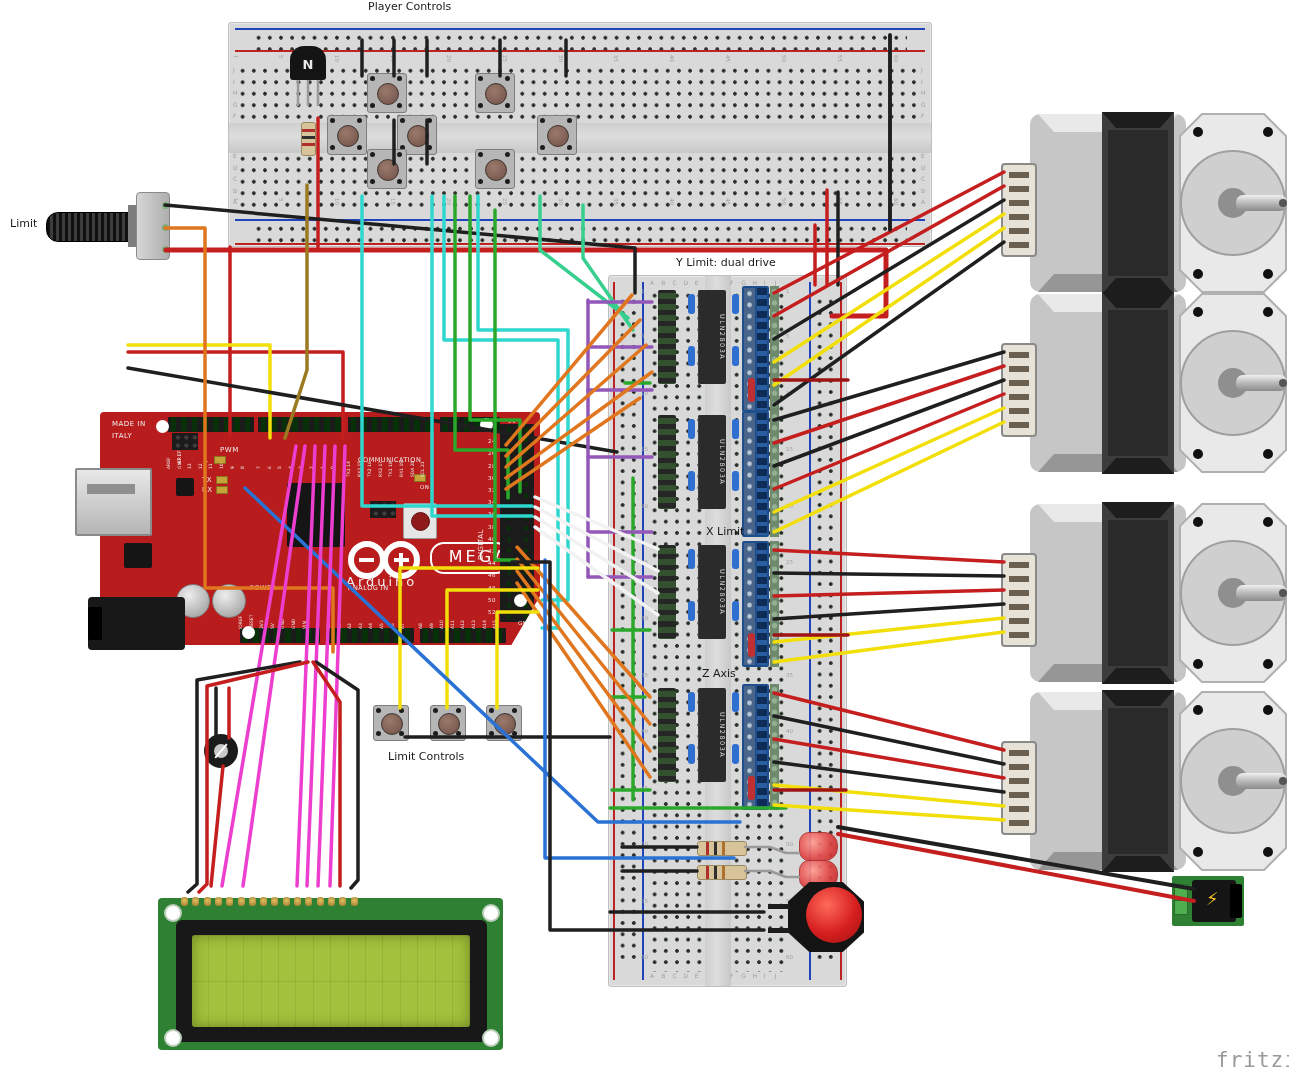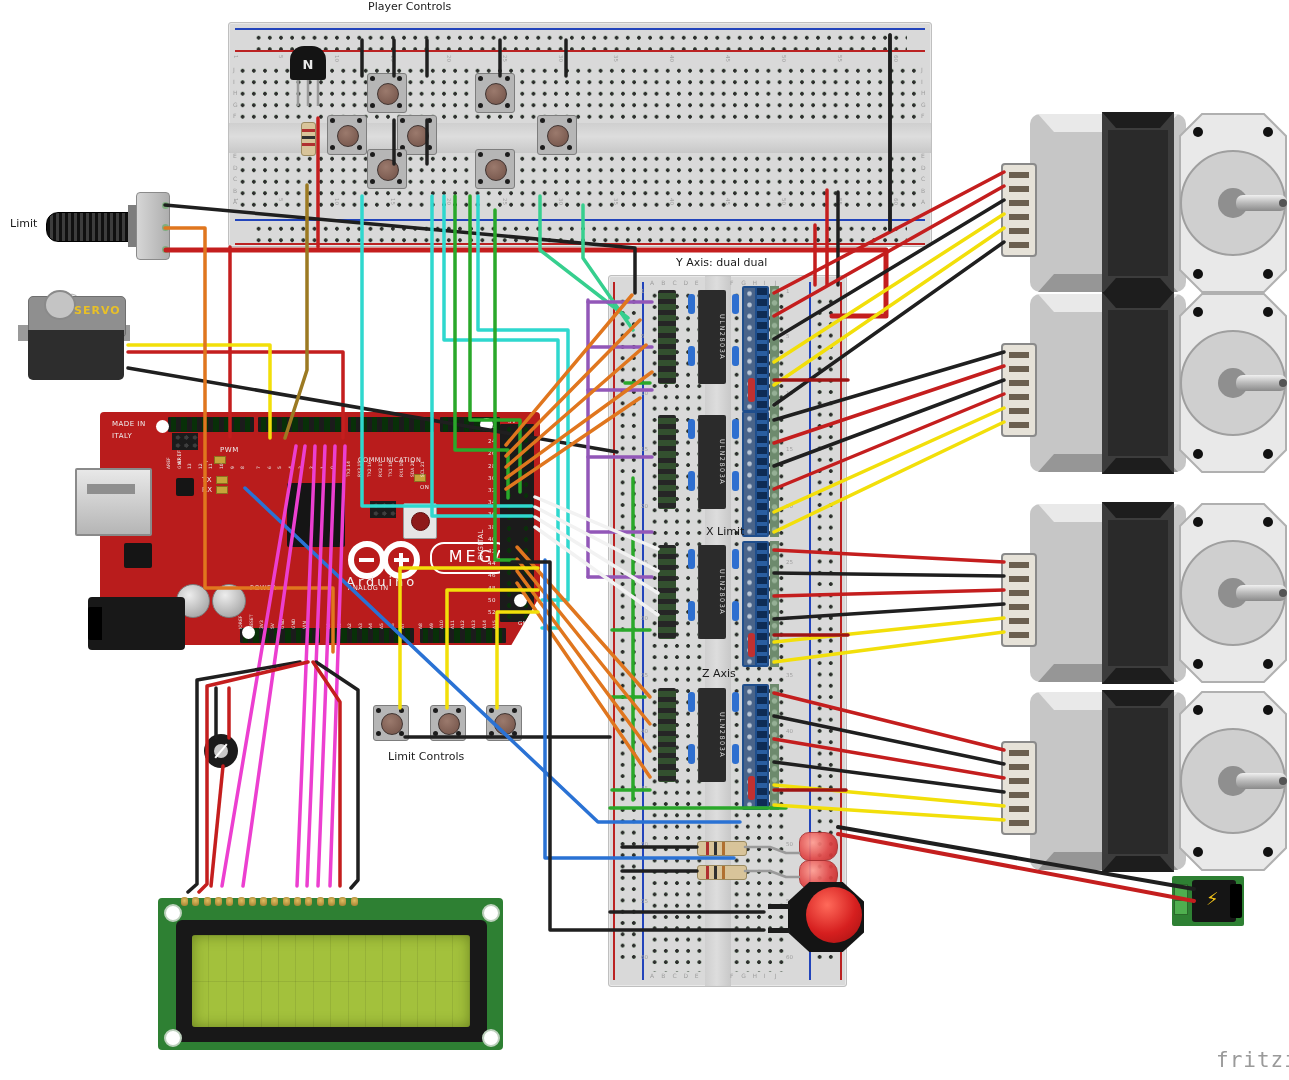--- a/index.html
+++ b/index.html
@@ -234,29 +234,20 @@
     <div class="abs" style="left:18px;top:22px;width:311px;height:122px;background:#181818;border-radius:6px;"></div>
     <div class="abs" style="left:34px;top:37px;width:278px;height:92px;background:#a3c13c;border-radius:3px;
         box-shadow:inset 0 0 14px rgba(60,80,10,.55);
         background-image:repeating-linear-gradient(90deg,transparent 0 16.4px,rgba(0,0,0,.08) 16.4px 17.4px),repeating-linear-gradient(0deg,transparent 0 45px,rgba(0,0,0,.08) 45px 46px);"></div>
     <div class="hole" style="left:6px;top:6px;width:14px;height:14px;border:2px solid #bcd0bc;"></div>
     <div class="hole" style="left:324px;top:6px;width:14px;height:14px;border:2px solid #bcd0bc;"></div>
     <div class="hole" style="left:6px;top:131px;width:14px;height:14px;border:2px solid #bcd0bc;"></div>
     <div class="hole" style="left:324px;top:131px;width:14px;height:14px;border:2px solid #bcd0bc;"></div>
   </div>
 
-  <div class="abs" style="left:18px;top:282px;width:112px;height:98px;z-index:3;">
-    <div class="abs" style="left:4px;top:12px;width:56px;height:15px;background:#f2f2f2;border:1px solid #b5b5b5;border-radius:8px;transform:rotate(-38deg);transform-origin:85% 50%;"></div>
-    <div class="abs" style="left:0px;top:43px;width:16px;height:16px;background:#9a9a9a;"></div>
-    <div class="abs" style="left:96px;top:43px;width:16px;height:16px;background:#9a9a9a;"></div>
-    <div class="abs" style="left:10px;top:14px;width:96px;height:40px;background:#8f8f8f;border-radius:5px;border:1px solid #6f6f6f;"></div>
-    <div class="abs" style="left:26px;top:8px;width:28px;height:26px;border-radius:50%;background:#c4c4c4;border:2px solid #8a8a8a;"></div>
-    <div class="abs" style="left:56px;top:22px;color:#e8c028;font-weight:bold;font-size:11px;letter-spacing:1px;">SERVO</div>
-    <div class="abs" style="left:10px;top:48px;width:96px;height:50px;background:#2d2d2d;border-radius:0 0 5px 5px;"></div>
-  </div>
 
   <div class="abs" style="left:44px;top:190px;width:130px;height:70px;z-index:3;">
     <div class="abs" style="left:2px;top:22px;width:84px;height:28px;border-radius:12px 4px 4px 12px;
         background:repeating-linear-gradient(90deg,#101010 0 3px,#3d3d3d 3px 6px);border:1px solid #000;"></div>
     <div class="abs" style="left:84px;top:15px;width:10px;height:42px;background:#7d7d7d;"></div>
     <div class="abs" style="left:92px;top:2px;width:32px;height:66px;background:linear-gradient(90deg,#d6d6d6,#aeaeae);border:1px solid #8a8a8a;border-radius:4px;"></div>
     <div class="abs" style="left:118px;top:12px;width:7px;height:7px;border-radius:50%;background:#7fae7f;"></div>
     <div class="abs" style="left:118px;top:34px;width:7px;height:7px;border-radius:50%;background:#7fae7f;"></div>
     <div class="abs" style="left:118px;top:56px;width:7px;height:7px;border-radius:50%;background:#7fae7f;"></div>
   </div>
@@ -303,21 +294,21 @@
   <div class="abs" style="left:1172px;top:876px;width:72px;height:50px;background:#2e8033;border-radius:2px;z-index:12;">
     <div class="abs" style="left:2px;top:8px;width:12px;height:13px;background:#4faf4f;border:1px solid #2a6a2a;"></div>
     <div class="abs" style="left:2px;top:24px;width:12px;height:13px;background:#4faf4f;border:1px solid #2a6a2a;"></div>
     <div class="abs" style="left:20px;top:4px;width:44px;height:42px;background:#151515;border-radius:3px;"></div>
     <div class="abs" style="left:58px;top:8px;width:12px;height:34px;background:#000;border-radius:2px;"></div>
     <div class="abs" style="left:34px;top:12px;color:#f5c518;font-size:18px;">⚡</div>
   </div>
 
   <div class="lbl" style="left:368px;top:0px;">Player Controls</div>
   <div class="lbl" style="left:10px;top:217px;">Limit</div>
-  <div class="lbl" style="left:676px;top:256px;">Y Axis: dual dual</div>
+  <div class="lbl" style="left:676px;top:256px;">Y Limit: dual drive</div>
   <div class="lbl" style="left:706px;top:525px;">X Limit</div>
   <div class="lbl" style="left:702px;top:667px;">Z Axis</div>
   <div class="lbl" style="left:388px;top:750px;">Limit Controls</div>
   <div class="watermark" id="fritzing-note" style="left:1216px;top:1048px;">fritzing</div>
 
   <svg id="wiresvg" width="1289" height="1080">
     <defs>
       <linearGradient id="shaftGrad" x1="0" y1="0" x2="0" y2="1">
         <stop offset="0" stop-color="#f0f0f0"></stop>
           <stop offset=".5" stop-color="#b9b9b9"></stop>

